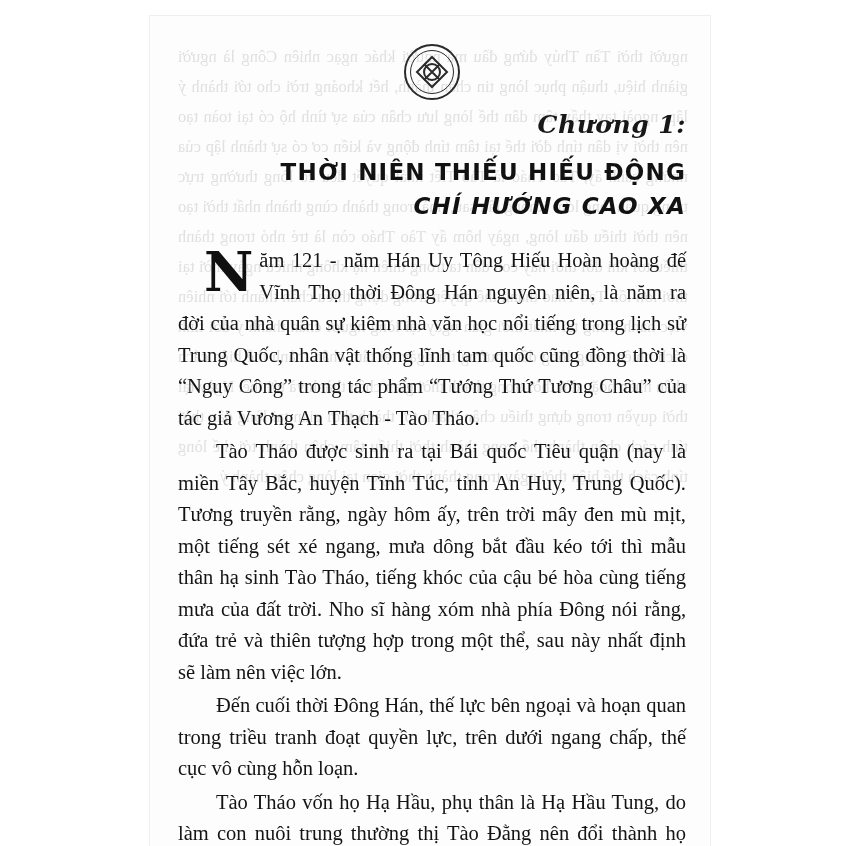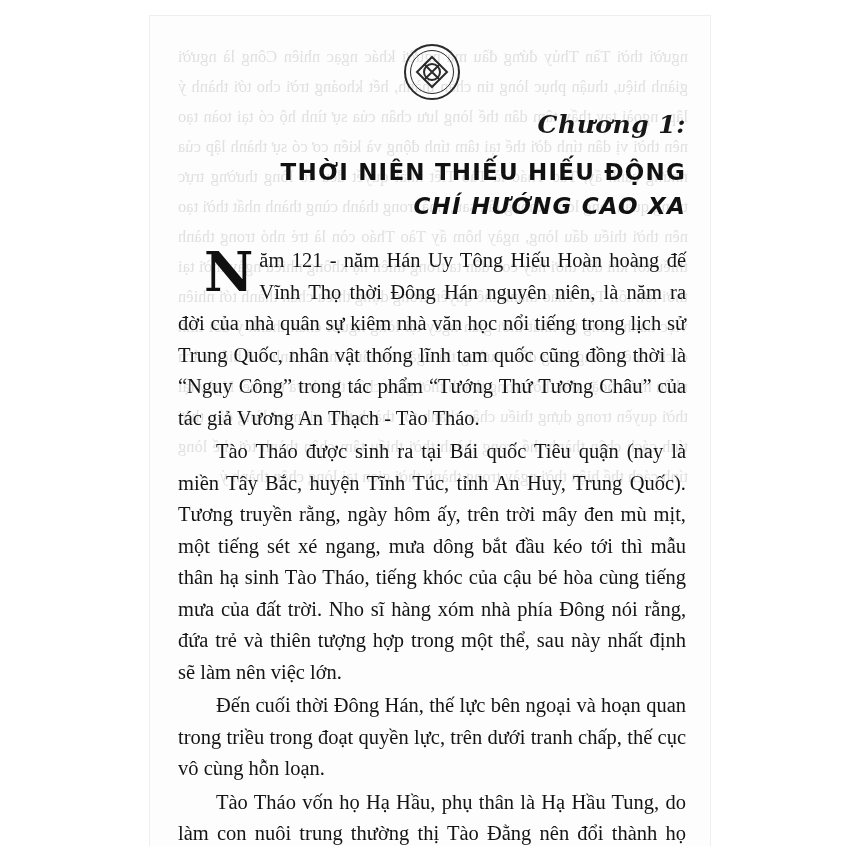--- a/index.html
+++ b/index.html
@@ -155,20 +155,20 @@
       <div class="chapter-label">Chương 1:</div>
 
       <div class="chapter-title">
         <span>THỜI NIÊN THIẾU HIẾU ĐỘNG</span>
         <span class="line2">CHÍ HƯỚNG CAO XA</span>
       </div>
 
       <div class="body-text">
         <p class="first"><span class="dropcap">N</span><span>ăm 121 - năm Hán Uy Tông Hiếu Hoàn hoàng đế Vĩnh Thọ thời Đông Hán nguyên niên, là năm ra đời của nhà quân sự kiêm nhà văn học nổi tiếng trong lịch sử Trung Quốc, nhân vật thống lĩnh tam quốc cũng đồng thời là “Nguy Công” trong tác phẩm “Tướng Thứ Tương Châu” của tác giả Vương An Thạch - Tào Tháo.</span></p>
         <p>Tào Tháo được sinh ra tại Bái quốc Tiêu quận (nay là miền Tây Bắc, huyện Tĩnh Túc, tỉnh An Huy, Trung Quốc). Tương truyền rằng, ngày hôm ấy, trên trời mây đen mù mịt, một tiếng sét xé ngang, mưa dông bắt đầu kéo tới thì mẫu thân hạ sinh Tào Tháo, tiếng khóc của cậu bé hòa cùng tiếng mưa của đất trời. Nho sĩ hàng xóm nhà phía Đông nói rằng, đứa trẻ và thiên tượng hợp trong một thể, sau này nhất định sẽ làm nên việc lớn.</p>
-        <p>Đến cuối thời Đông Hán, thế lực bên ngoại và hoạn quan trong triều trong đoạt quyền lực, trên dưới tranh chấp, thế cục vô cùng hỗn loạn.</p>
+        <p>Đến cuối thời Đông Hán, thế lực bên ngoại và hoạn quan trong triều tranh đoạt quyền lực, trên dưới ngang chấp, thế cục vô cùng hỗn loạn.</p>
         <p>Tào Tháo vốn họ Hạ Hầu, phụ thân là Hạ Hầu Tung, do làm con nuôi trung thường thị Tào Đằng nên đổi thành họ Tào.</p>
 
       </div>
 
     </div>
   </div>
 </div>
 
 </body></html>

